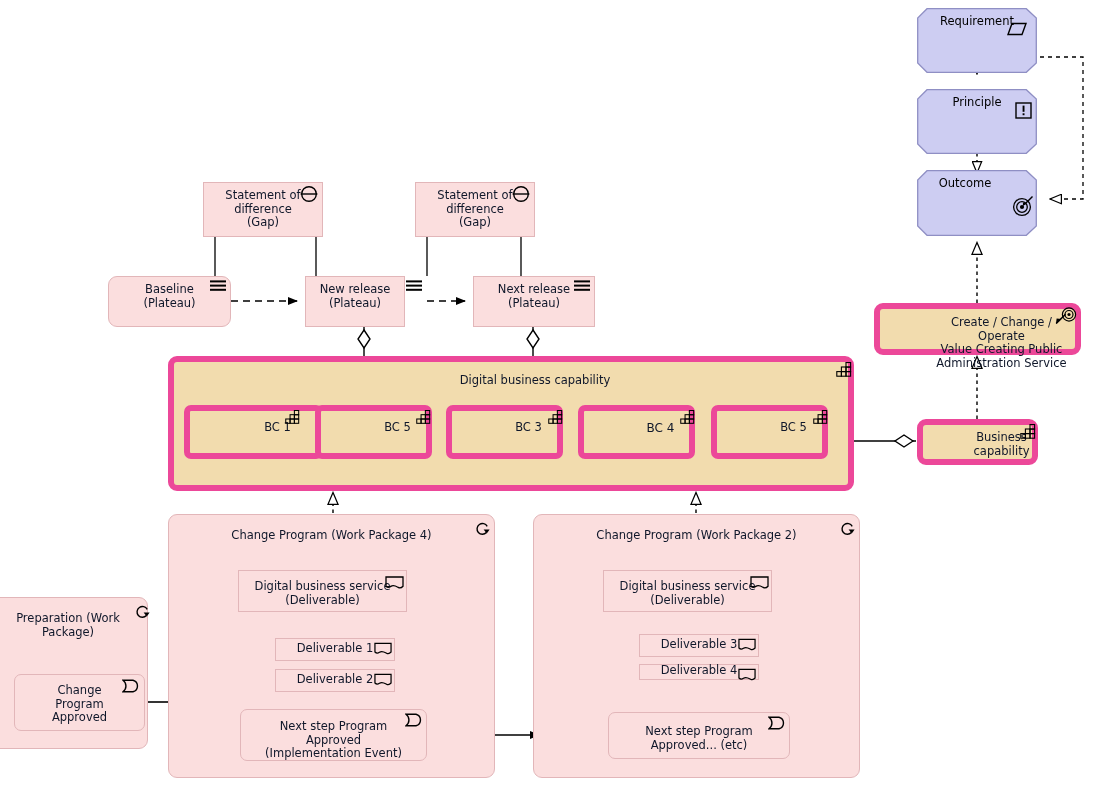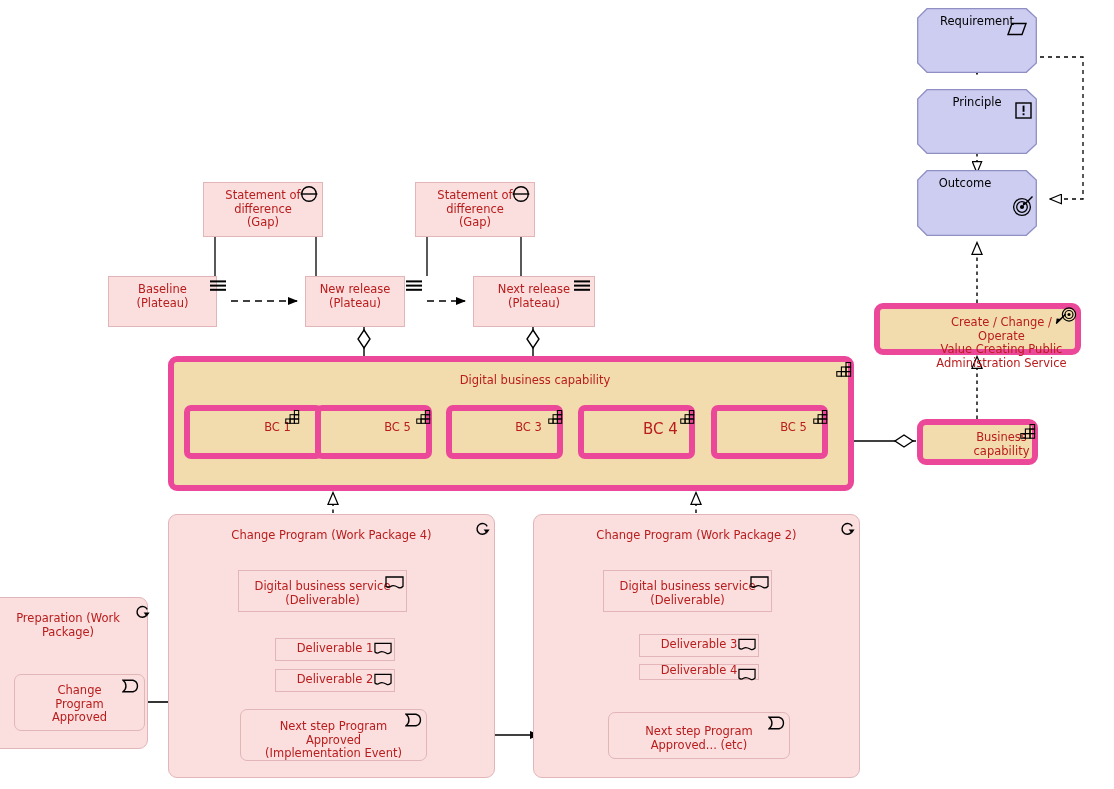--- a/index.html
+++ b/index.html
@@ -16,21 +16,21 @@
     overflow:hidden;
   }
   .node{
     position:absolute;
     box-sizing:border-box;
     display:flex;
     align-items:flex-start;
     justify-content:center;
     text-align:center;
     line-height:1.18;
-    color:#b91c1c;
+    color:#0f172a;
   }
   .node .lbl{
     display:block;
     width:100%;
     padding:0 6px;
     white-space:pre-line;
   }
   
   .impl{            
     background:#FBDEDE;
@@ -219,21 +219,21 @@
   <div class="node impl ttl" style="left:415px;top:182px;width:120px;height:55px;">
     <span class="lbl" style="font-size:11.5px;">Statement of
 difference
 (Gap)</span>
   </div>
   <svg class="icn" style="left:512px;top:185px;" width="18" height="18" viewBox="0 0 18 18">
     <circle cx="9" cy="9" r="7.3" fill="none" stroke="#000" stroke-width="1.4"></circle>
     <path d="M0.6,9 L17.4,9" stroke="#000" stroke-width="1.4"></path>
   </svg>
 
-  <div class="node impl ttl" style="left:108px;top:276px;width:109px;height:51px;">
+  <div class="node impl ttl" style="left:108px;top:276px;width:123px;height:51px;border-radius:9px;">
     <span class="lbl" style="font-size:11.5px;">Baseline
 (Plateau)</span>
   </div>
   <svg class="icn" style="left:209px;top:279px;" width="18" height="14" viewBox="0 0 18 14">
     <rect x="1" y="1.4" width="16" height="2.0" fill="#000"></rect>
     <rect x="1" y="5.6" width="16" height="2.0" fill="#000"></rect>
     <rect x="1" y="9.8" width="16" height="2.0" fill="#000"></rect>
   </svg>
 
   <div class="node impl ttl" style="left:305px;top:276px;width:100px;height:51px;">
@@ -298,21 +298,21 @@
   <svg class="icn" style="left:548px;top:410px;" width="15" height="15" viewBox="0 0 16 16">
     <rect x="0.8" y="9.6" width="4.6" height="4.6" fill="none" stroke="#000" stroke-width="1.1"></rect>
     <rect x="5.4" y="9.6" width="4.6" height="4.6" fill="none" stroke="#000" stroke-width="1.1"></rect>
     <rect x="5.4" y="5.0" width="4.6" height="4.6" fill="none" stroke="#000" stroke-width="1.1"></rect>
     <rect x="10.0" y="9.6" width="4.6" height="4.6" fill="none" stroke="#000" stroke-width="1.1"></rect>
     <rect x="10.0" y="5.0" width="4.6" height="4.6" fill="none" stroke="#000" stroke-width="1.1"></rect>
     <rect x="10.0" y="0.5" width="4.6" height="4.6" fill="none" stroke="#000" stroke-width="1.1"></rect>
   </svg>
 
   <div class="node cap rounded-sm ttl" style="left:578px;top:405px;width:117px;height:54px;">
-    <span class="lbl" style="font-size:15px;padding-top:4px;">BC 4</span>
+    <span class="lbl" style="font-size:12px;padding-top:4px;">BC 4</span>
   </div>
   <svg class="icn" style="left:680px;top:410px;" width="15" height="15" viewBox="0 0 16 16">
     <rect x="0.8" y="9.6" width="4.6" height="4.6" fill="none" stroke="#000" stroke-width="1.1"></rect>
     <rect x="5.4" y="9.6" width="4.6" height="4.6" fill="none" stroke="#000" stroke-width="1.1"></rect>
     <rect x="5.4" y="5.0" width="4.6" height="4.6" fill="none" stroke="#000" stroke-width="1.1"></rect>
     <rect x="10.0" y="9.6" width="4.6" height="4.6" fill="none" stroke="#000" stroke-width="1.1"></rect>
     <rect x="10.0" y="5.0" width="4.6" height="4.6" fill="none" stroke="#000" stroke-width="1.1"></rect>
     <rect x="10.0" y="0.5" width="4.6" height="4.6" fill="none" stroke="#000" stroke-width="1.1"></rect>
   </svg>
 

